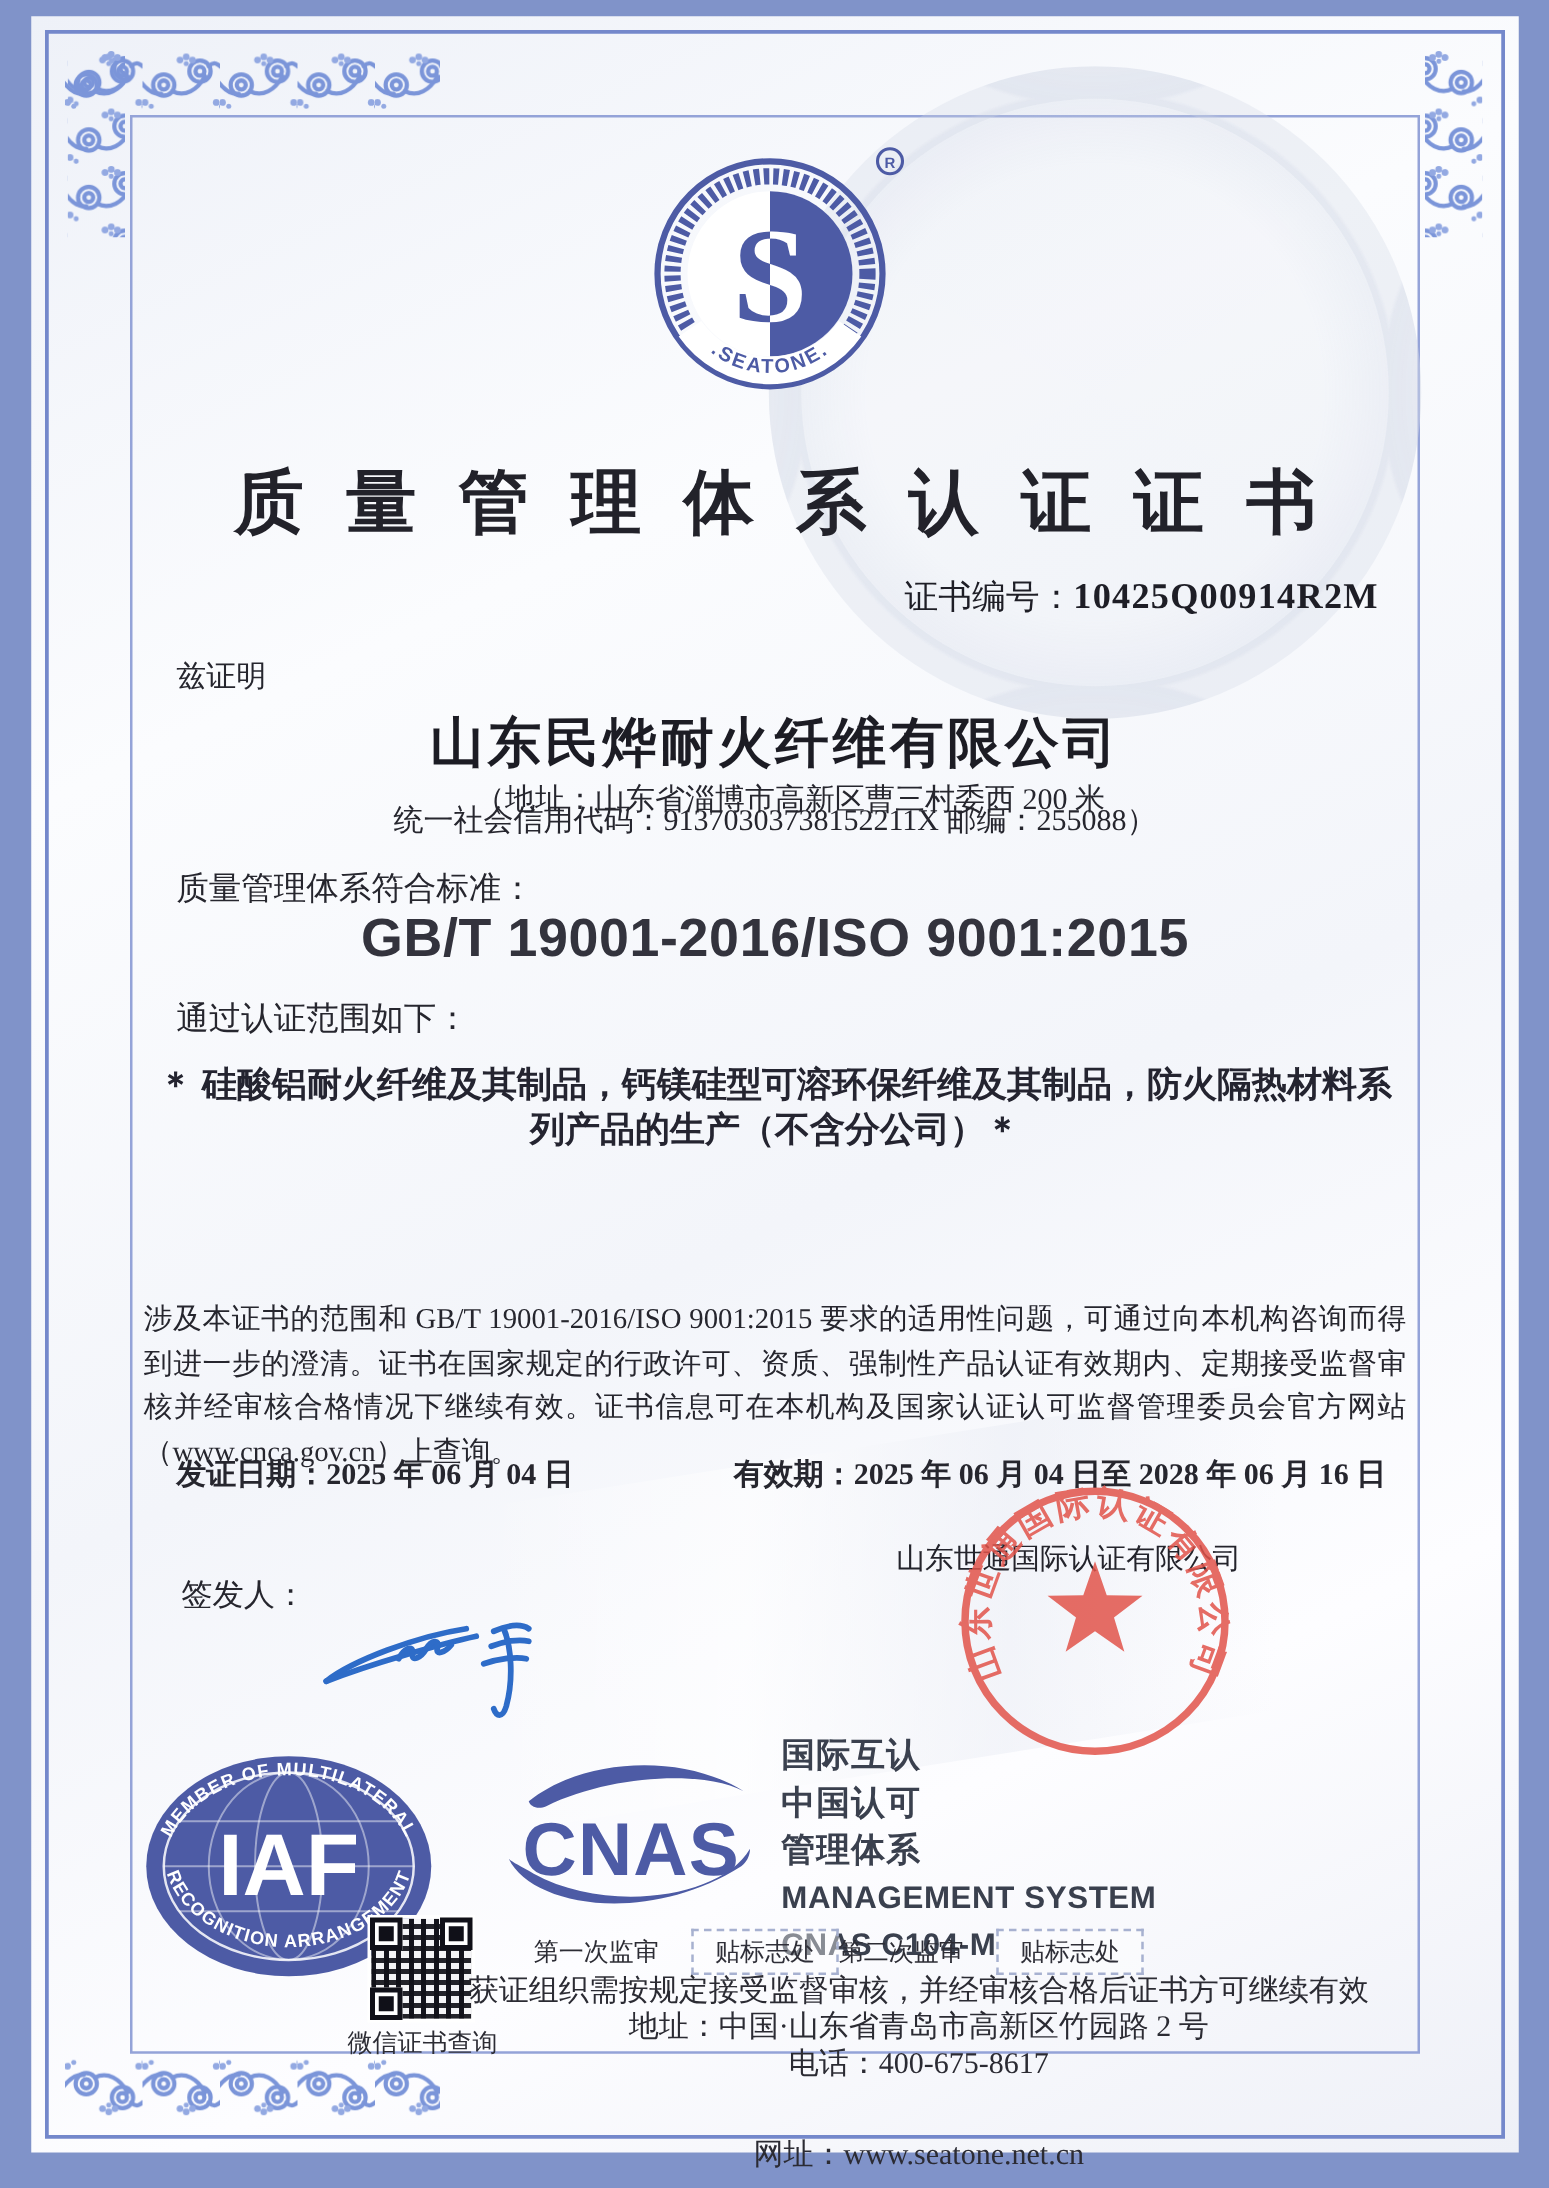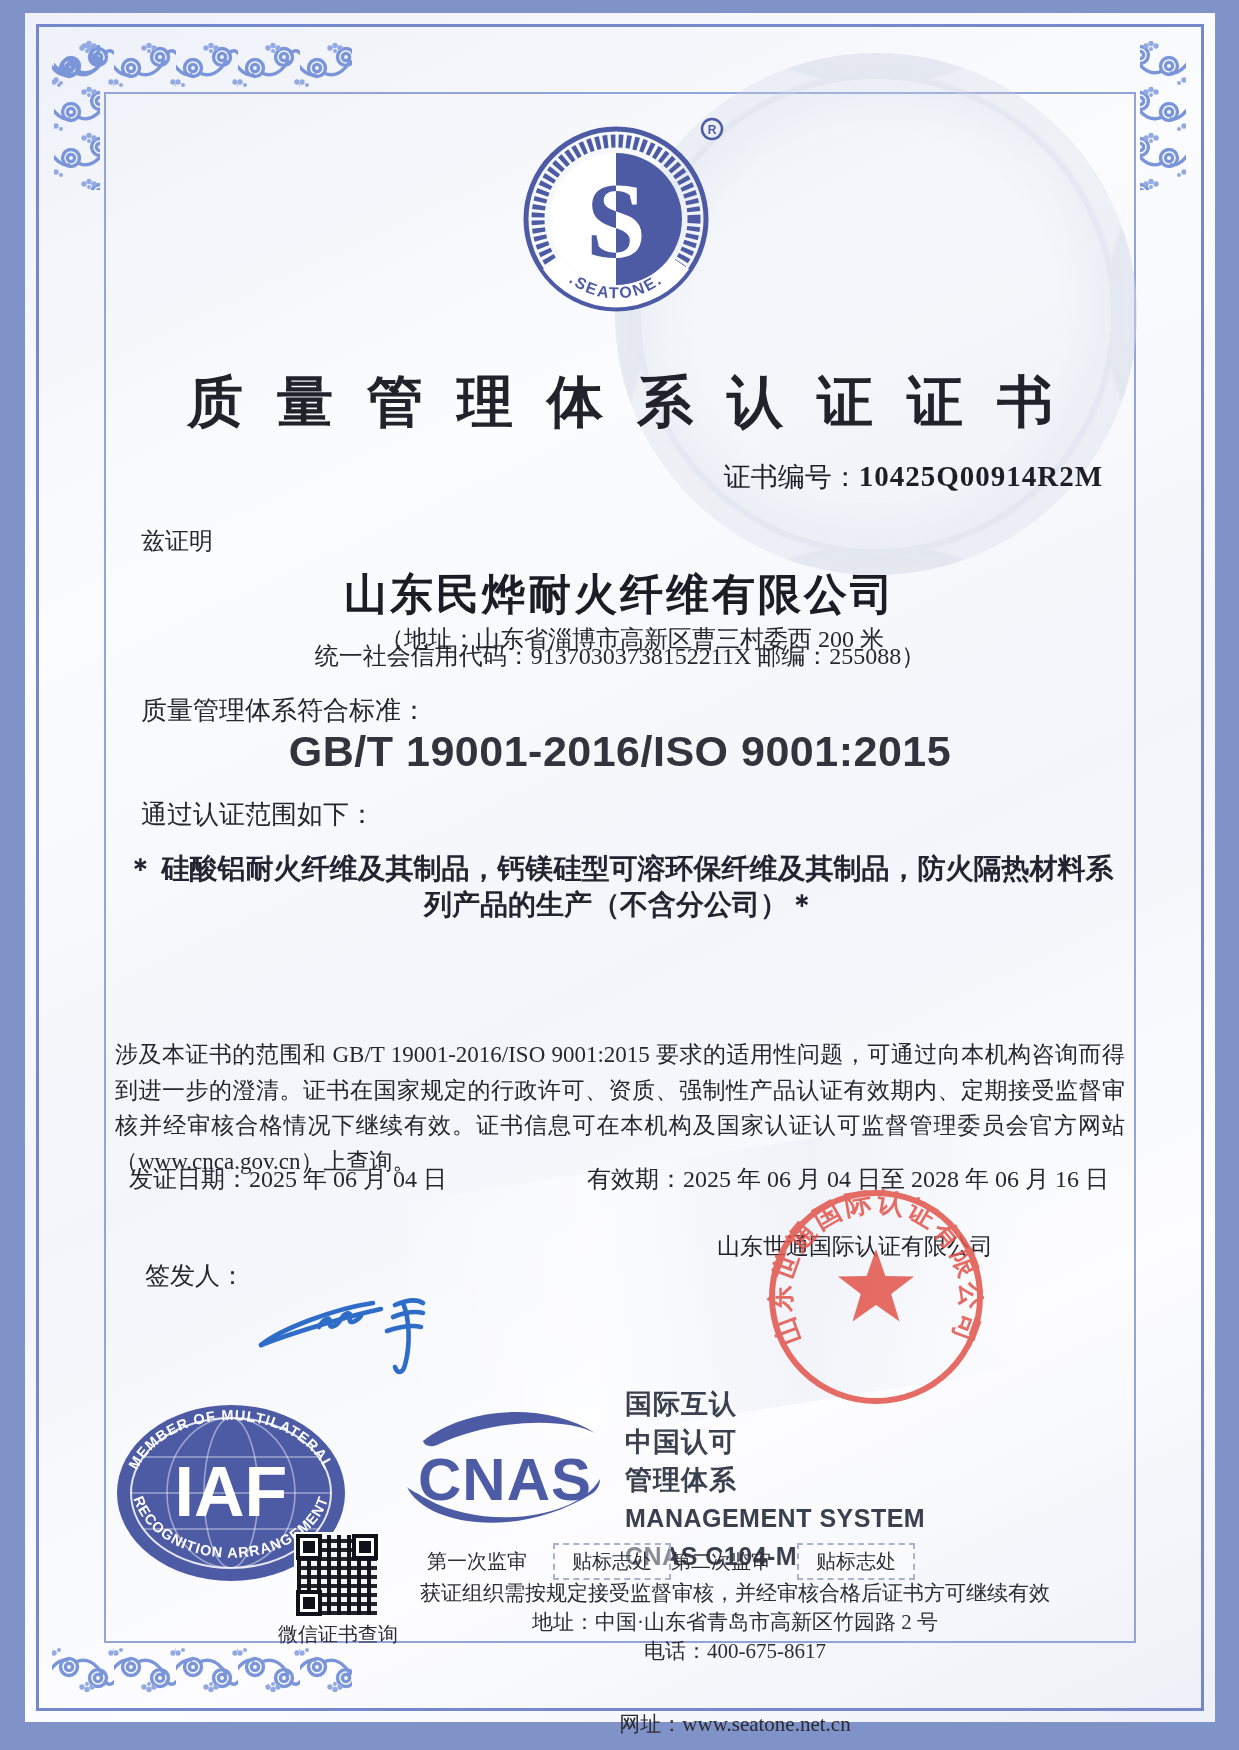--- a/index.html
+++ b/index.html
@@ -49,21 +49,21 @@
     left:0;width:100%;top:630px;text-align:center;
     font-family:"Liberation Sans","DejaVu Sans",sans-serif;
     font-size:43px;font-weight:600;color:#33333d;letter-spacing:.5px;
   }
   .scopelabel{left:36px;top:700px;font-size:26px;}
   .scope{
     left:14px;right:14px;top:754px;text-align:center;
     font-size:28px;font-weight:700;line-height:36px;color:#242430;
   }
   .note{left:10px;right:10px;top:940px;font-size:23px;line-height:35.5px;text-align:justify;color:#26262e;}
-  .daterow{left:24px;right:26px;top:1066px;display:flex;justify-content:space-between;font-size:24px;}
+  .daterow{left:36px;right:26px;top:1066px;display:flex;justify-content:space-between;font-size:24px;font-weight:bold;}
   .issuer{left:520px;top:1134px;width:460px;text-align:center;font-size:23px;color:#23232b;}
   .signer{left:40px;top:1162px;font-size:25px;}
   .signature{left:148px;top:1178px;width:210px;height:100px;}
   .stamp{left:659px;top:1088px;width:224px;height:224px;opacity:.85;}
 
   .iaf{left:6px;top:1294px;width:240px;height:205px;}
   .cnas{left:288px;top:1306px;width:225px;height:140px;}
   .accred{
     left:520px;top:1288px;font-family:"Liberation Sans","DejaVu Sans",sans-serif;
     font-weight:700;color:#3a404e;font-size:27px;line-height:38px;letter-spacing:1px;
@@ -74,21 +74,21 @@
         repeating-linear-gradient(0deg,rgba(17,17,24,.92) 0 4px,transparent 4px 9px),
         repeating-linear-gradient(90deg,#14141c 0 4px,#f4f4f6 4px 10px);
       outline:3px solid #fff;}
   .qr .f{position:absolute;width:18px;height:18px;border:4px solid #101018;background:#fff;}
   .qr .f i{position:absolute;inset:3px;background:#101018;display:block;}
   .qr .f1{left:-1px;top:-1px;} .qr .f2{right:-1px;top:-1px;} .qr .f3{left:-1px;bottom:-1px;}
   .qrcap{left:148px;top:1524px;width:170px;text-align:center;font-size:20px;color:#2c2c34;}
   .auditrow{left:322px;top:1446px;display:flex;align-items:center;font-size:20px;color:#2c2c34;white-space:nowrap;}
   .sticker{border:2px dashed #a7b1d0;padding:3px 17px;margin-left:26px;color:#2f2f38;background:rgba(255,255,255,.4);}
   .aud2{}
-  .footlines{left:238px;top:1482px;width:784px;text-align:center;font-size:21px;line-height:29px;color:#2b2b33;}
+  .footlines{left:238px;top:1482px;width:784px;text-align:center;font-size:24px;line-height:29px;color:#2b2b33;}
   .footlines .row{display:flex;justify-content:center;gap:44px;flex-direction:column;}
 </style>
 </head>
 <body>
 
 <svg width="0" height="0" style="position:absolute">
   <defs>
     <pattern id="scrollH" width="62" height="46" patternUnits="userSpaceOnUse">
       <g fill="none" stroke="#7b95d9" stroke-width="3.4" stroke-linecap="round">
         <path d="M-8,13 C0,28 8,34 15,33"></path>

